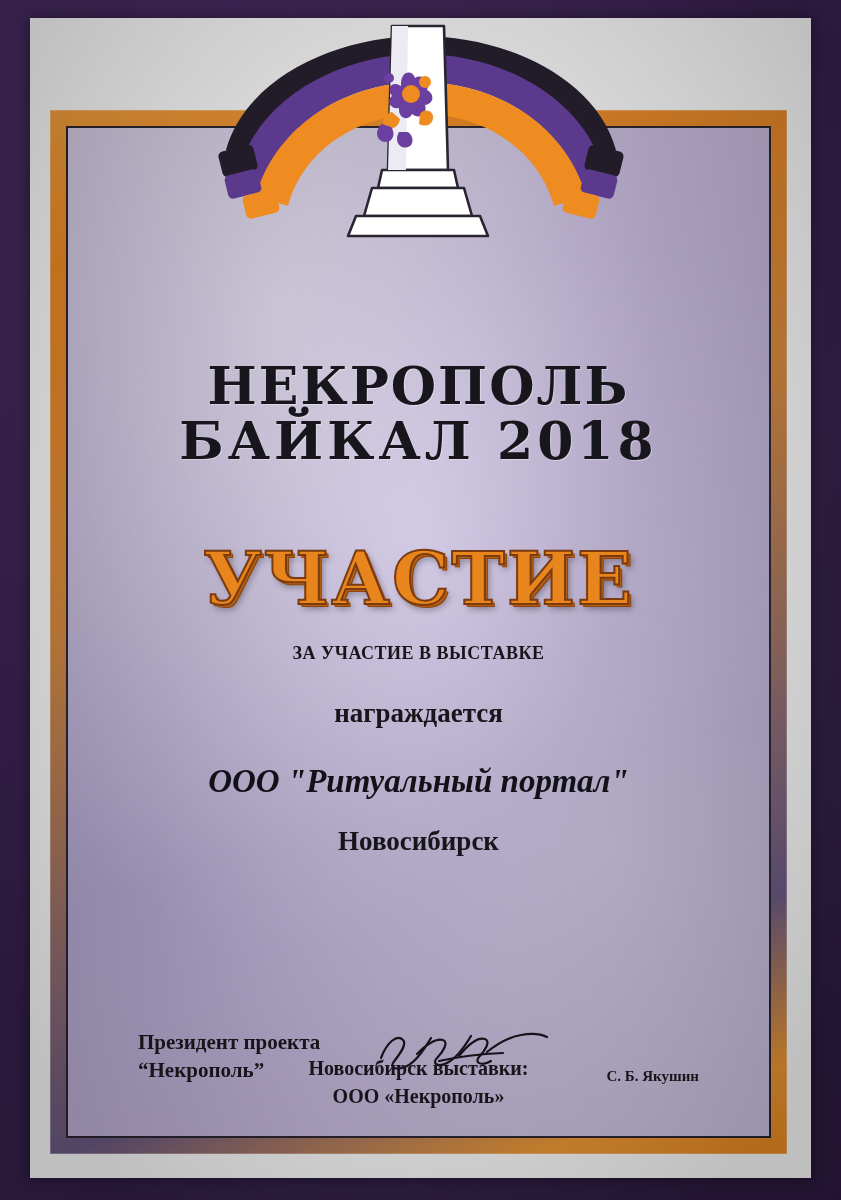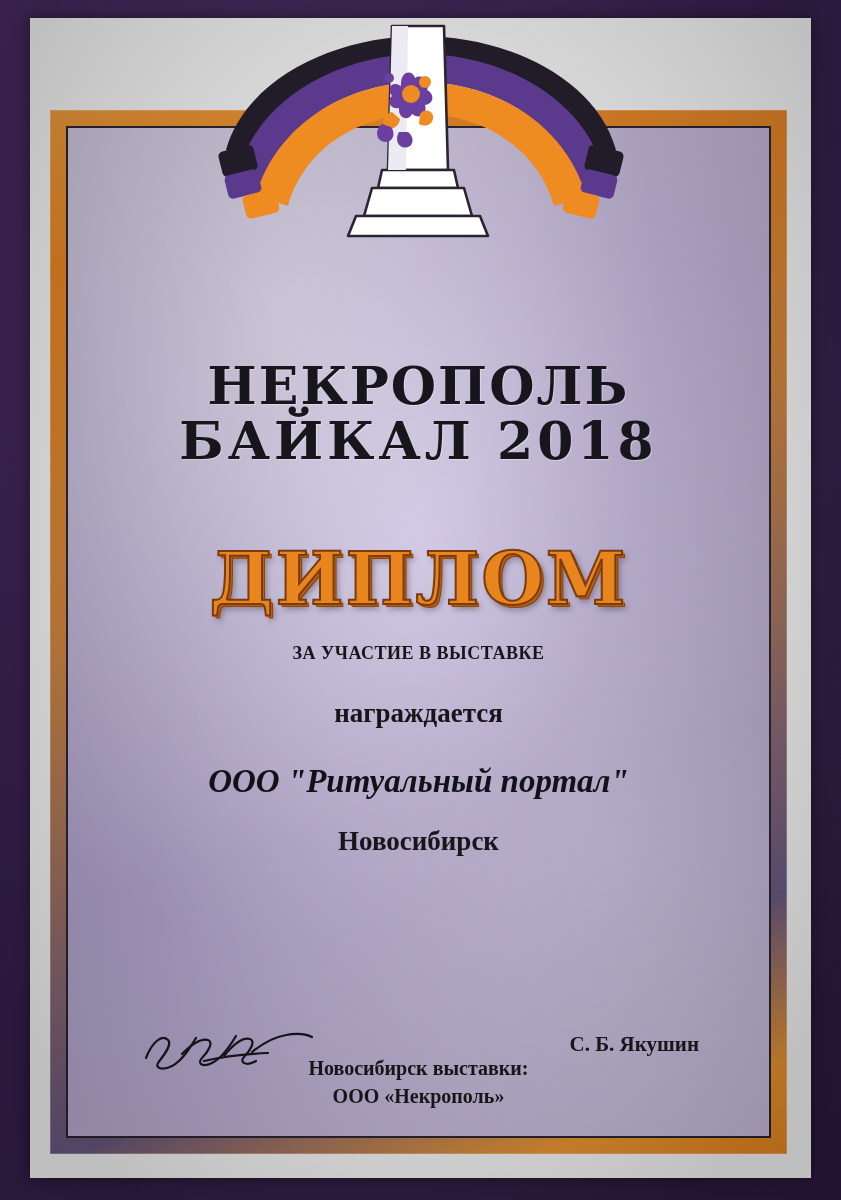--- a/index.html
+++ b/index.html
@@ -195,23 +195,24 @@
     white-space: pre-line;
   }
   .sig-mark {
     width: 180px;
     height: 54px;
     margin-top: -4px;
   }
   .sig-right {
     font-family: "Liberation Serif", serif;
     font-weight: bold;
-    font-size: 21px;
+    font-size: 15px;
     color: #16151a;
     padding-top: 4px;
+    margin-top: 36px;
   }
 
   
   .organizer {
     position: absolute;
     left: 0;
     right: 0;
     bottom: 26px;
     text-align: center;
     z-index: 5;
@@ -229,32 +230,34 @@
 
   <div class="sheet">
 
     <div class="frame-orange">
       <div class="frame-inner">
 
         <div class="content">
           <div class="title-line1">НЕКРОПОЛЬ</div>
           <div class="title-line2">БАЙКАЛ 2018</div>
 
-          <div class="diploma">ДИПЛОМ</div>
+          <div class="diploma">УЧАСТИЕ</div>
 
           <div class="for-participation">ЗА УЧАСТИЕ В ВЫСТАВКЕ</div>
 
           <div class="awarded">награждается</div>
 
           <div class="recipient">ООО "Ритуальный портал"</div>
 
           <div class="city">Новосибирск</div>
         </div>
 
         <div class="signature-row">
+          <div class="sig-left">Президент проекта
+“Некрополь”</div>
 
           <svg class="sig-mark" viewBox="0 0 180 54">
             <g fill="none" stroke="#14131a" stroke-width="2.2" stroke-linecap="round" stroke-linejoin="round">
               <path d="M8 34 C14 18, 24 10, 30 16 C35 21, 24 33, 20 39 C17 44, 24 47, 34 42 C44 37, 52 24, 58 14"></path>
               <path d="M44 30 C52 22, 62 14, 70 16 C76 18, 70 28, 64 34 C59 39, 64 44, 74 39 C84 34, 92 22, 98 12"></path>
               <path d="M86 32 C94 22, 104 13, 112 15 C118 17, 112 27, 106 33 C101 38, 108 43, 118 37"></path>
               <path d="M114 28 C124 20, 136 13, 148 11 C158 9, 168 10, 174 13"></path>
               <path d="M66 37 C84 33, 108 30, 130 29"></path>
             </g>
           </svg>

